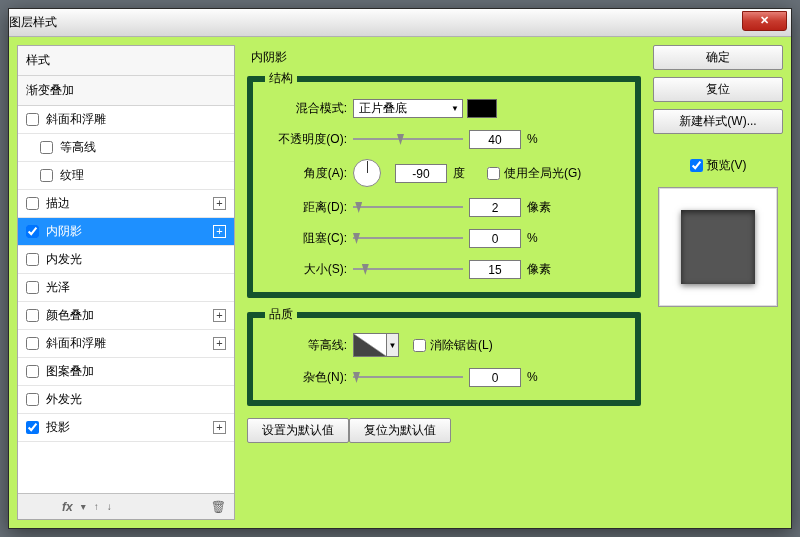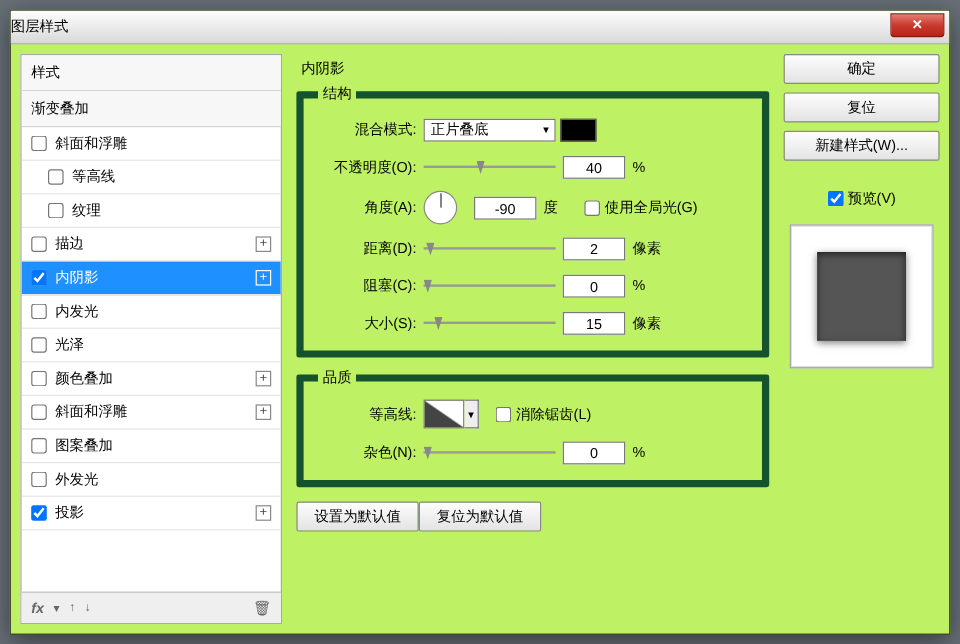--- a/index.html
+++ b/index.html
@@ -13,21 +13,21 @@
 .style-head { padding: 6px 8px; border-bottom: 1px solid #d4d4d4; background: #f7f7f7; }
 .style-subhead { padding: 6px 8px; border-bottom: 1px solid #d4d4d4; background: #f7f7f7; }
 .style-item { display: flex; align-items: center; justify-content: space-between; padding: 5px 8px; border-bottom: 1px solid #e5e5e5; cursor: pointer; }
 .style-item.indent { padding-left: 22px; }
 .style-item.selected { background: #1e90ff; color: #fff; }
 .style-item label { display: flex; align-items: center; gap: 7px; }
 .style-item input[type=checkbox] { width: 13px; height: 13px; }
 .plus { width: 13px; height: 13px; border: 1px solid #888; background: #fff; color: #444; display: flex; align-items: center; justify-content: center; font-size: 11px; line-height: 1; }
 .style-item.selected .plus { border-color: #fff; color: #fff; background: transparent; }
 .sidebar-footer { height: 26px; border-top: 1px solid #c0c0c0; background: #efefef; display: flex; align-items: center; justify-content: space-between; padding: 0 8px; color: #666; }
-.sidebar-footer .left { display:flex; gap:8px; align-items:center;}
+.sidebar-footer .left { display:flex; gap:8px; align-items:center;margin-left:36px;}
 .fx { font-style: italic; font-weight: bold; }
 .arrow { font-size: 10px; }
 .trash { font-size: 12px; }
 .main { flex: 1; display: flex; flex-direction: column; padding: 2px 4px; }
 .main-title { padding: 2px 4px 4px 4px; }
 fieldset { border: 6px solid #14532d; border-radius: 2px; margin-bottom: 8px; padding: 10px 12px 12px 12px; }
 legend { padding: 0 4px; }
 .row { display: flex; align-items: center; margin-bottom: 9px; min-height: 22px; }
 .row-label { width: 88px; text-align: right; padding-right: 6px; }
 .select { width: 110px; height: 19px; border: 1px solid #7a7a7a; background: #fff; display: flex; align-items: center; justify-content: space-between; padding: 0 3px 0 5px; }

